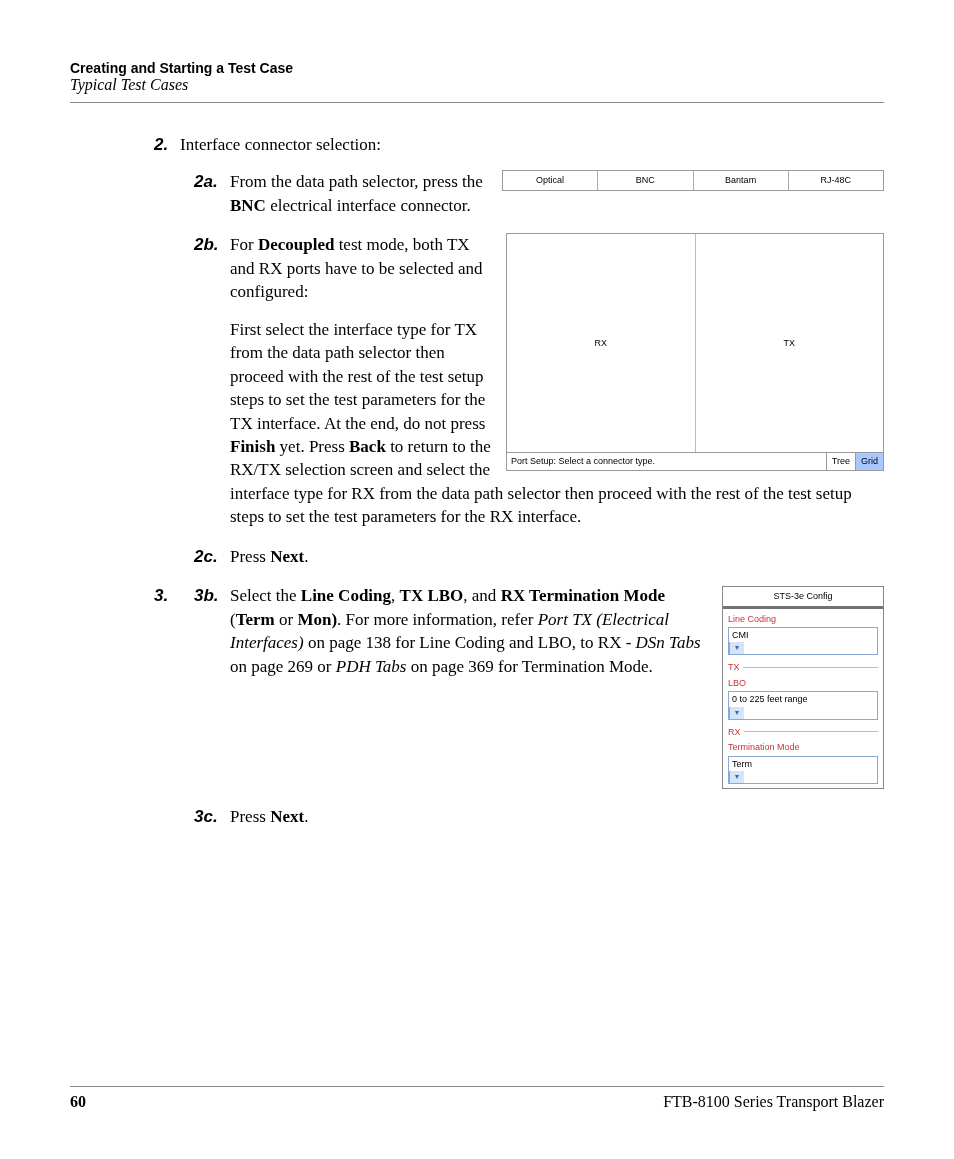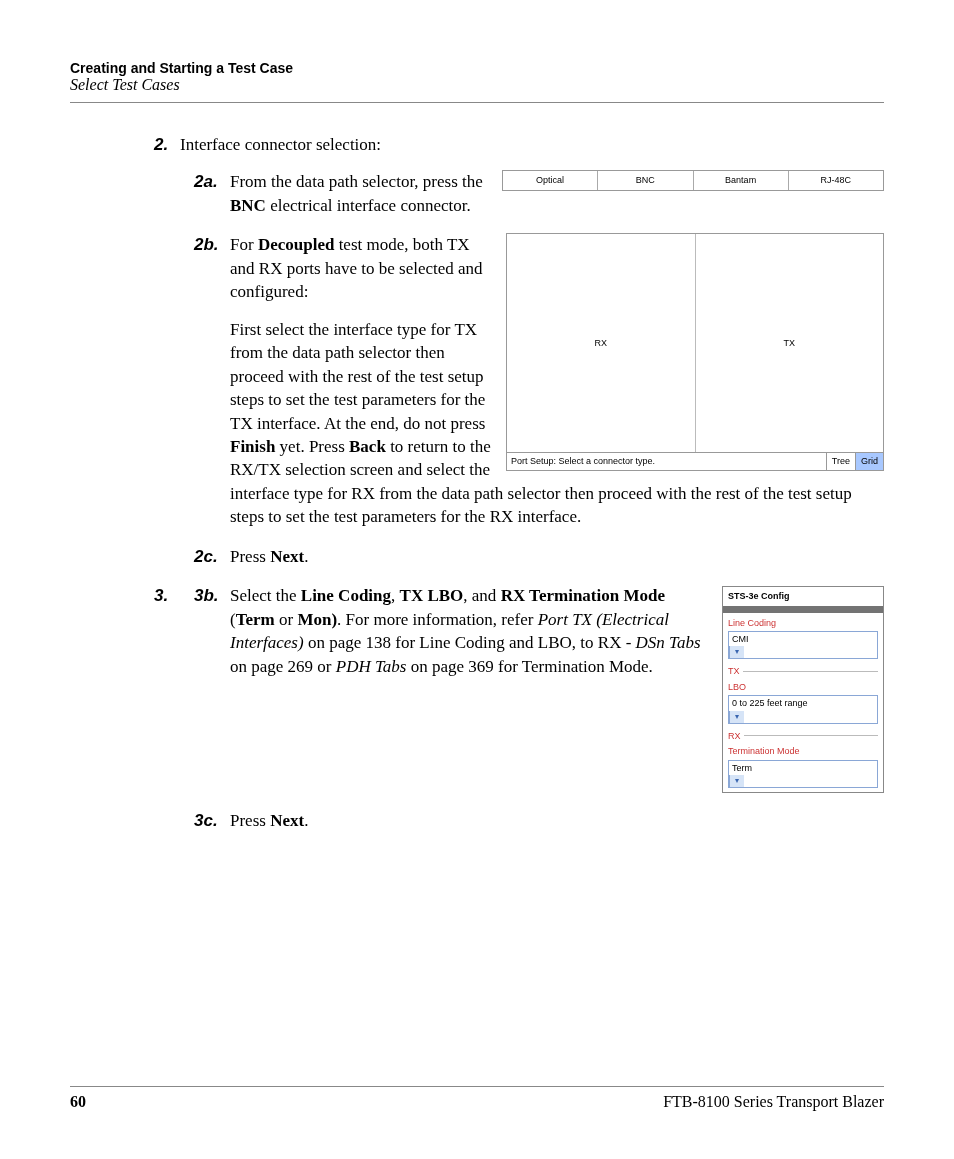--- a/index.html
+++ b/index.html
@@ -126,23 +126,24 @@
     float: right;
     width: 160px;
     border: 1px solid #888;
     background: #fff;
     font-family: Tahoma, Arial, sans-serif;
     font-size: 9px;
     margin-left: 12px;
     margin-top: 2px;
   }
   .fig-config .title {
-    font-weight: 700;
+    font-weight: 400;
     padding: 3px 5px;
-    border-bottom: 7px solid #737373;
+    border-bottom: 3px solid #737373;
+    text-align: center;
   }
   .fig-config .section {
     padding: 4px 5px 2px 5px;
   }
   .fig-config fieldset {
     border: 1px solid #bbb;
     border-left: none;
     border-right: none;
     border-bottom: none;
     margin: 6px 0 2px 0;
@@ -184,21 +185,21 @@
     display: flex;
     justify-content: space-between;
   }
   .footer .pn { font-weight: 700; }
   .clear { clear: both; }
 </style>
 </head>
 <body>
 
 <div class="header-title">Creating and Starting a Test Case</div>
-<div class="header-sub">Select Test Cases</div>
+<div class="header-sub">Typical Test Cases</div>
 <hr class="rule">
 
 <div class="content">
 
   <div class="step">
     <span class="step-num">2.</span>
     <span>Interface connector selection:</span>
 
     <div class="substeps">
 

